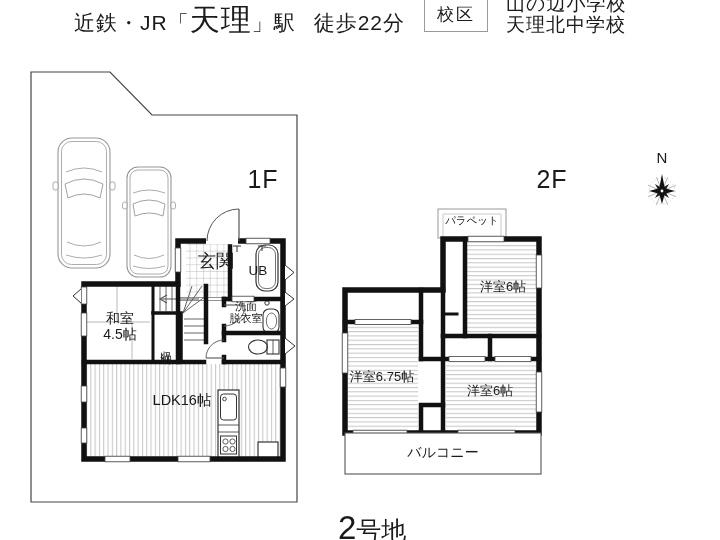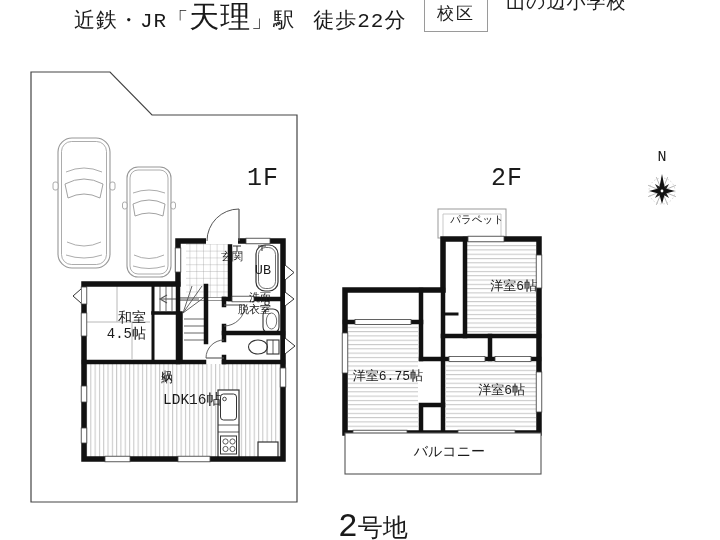--- a/index.html
+++ b/index.html
@@ -1,29 +1,29 @@
 <!DOCTYPE html>
 <html><head>
 <meta charset="utf-8">
 <style>
   html,body{margin:0;padding:0;background:#ffffff;}
   #stage{position:relative;width:720px;height:540px;overflow:hidden;background:#fff;
-         font-family:Liberation Mono, monospace;}
+         font-family:Liberation Sans, sans-serif;}
   #plan-svg{position:absolute;left:0;top:0;}
   .lbl{position:absolute;color:#1a1a1a;text-align:center;line-height:1.12;white-space:nowrap;}
   .lbl span{display:inline;}
   .stack span{display:block;}
   .title{left:74px;top:3px;font-size:21px;letter-spacing:1px;white-space:nowrap;}
   .title .big{font-size:30px;}
   .title .walk{margin-left:18px;}
   .kouku-box{left:424px;top:-7px;width:64px;height:39px;border:1px solid #9a9a9a;
              box-sizing:border-box;font-size:17px;padding-top:11px;letter-spacing:2px;}
   .schools{left:506px;top:-7px;font-size:19px;line-height:21px;text-align:left;letter-spacing:1px;}
   .floor-label{font-size:25px;letter-spacing:1px;width:46px;}
-  .room{font-size:13px;text-align:right;}
+  .room{font-size:13px;}
   .vertical{writing-mode:vertical-rl;text-orientation:upright;letter-spacing:2px;}
   .lot-label{left:338px;top:510px;font-size:25px;}
   .lot-label .num{font-size:33px;}
 </style>
 </head>
 <body>
 
 <div id="stage">
 
 <svg id="plan-svg" width="720" height="540" viewBox="0 0 720 540">
@@ -221,28 +221,29 @@
 
   <div class="lbl title">
     <span>近鉄・JR「</span><span class="big">天理</span><span>」駅</span><span class="walk">徒歩22分</span>
   </div>
 
   <div class="lbl kouku-box">
     <span>校区</span>
   </div>
   <div class="lbl schools stack">
     <span>山の辺小学校</span>
+    <span>天理北中学校</span>
   </div>
 
   <div class="lbl floor-label" style="left:240px;top:165px;">1F</div>
-  <div class="lbl floor-label" style="left:484px;top:165px;">2F</div>
-
-  <div class="lbl room" style="left:189px;top:251px;width:54px;font-size:11px;">玄関</div>
+  <div class="lbl floor-label" style="left:529px;top:165px;">2F</div>
+
+  <div class="lbl room" style="left:189px;top:251px;width:54px;font-size:18px;">玄関</div>
   <div class="lbl room" style="left:229px;top:263px;width:26px;font-size:13.5px;margin-left:16px;">UB</div>
-  <div class="lbl room stack" style="left:221px;top:292px;width:50px;font-size:11px;">
+  <div class="lbl room stack" style="left:221px;top:300px;width:50px;font-size:11px;">
     <span>洗面</span>
     <span>脱衣室</span>
   </div>
   <div class="lbl room stack" style="left:94px;top:311px;width:52px;font-size:14px;">
     <span>和室</span>
     <span>4.5帖</span>
   </div>
   <div class="lbl room vertical" style="left:159px;top:323px;height:42px;font-size:11.5px;">収納</div>
   <div class="lbl room" style="left:143px;top:392px;width:78px;font-size:14.5px;">LDK16帖</div>
 

